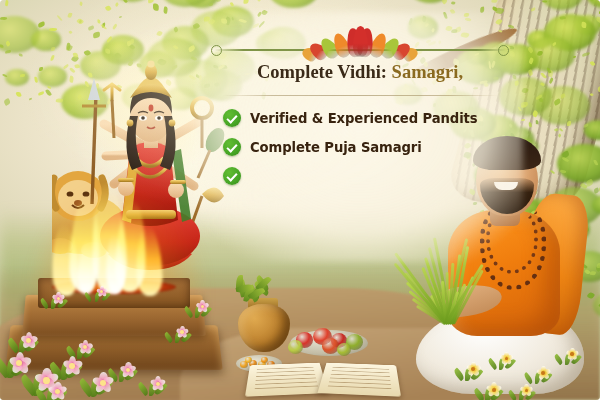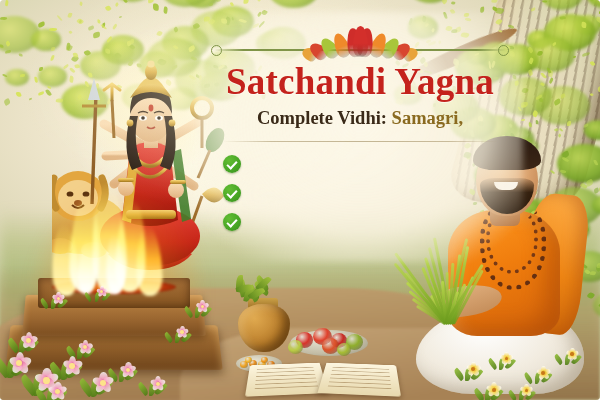--- a/index.html
+++ b/index.html
@@ -1340,36 +1340,37 @@
           <div class="lp" style="width: 14px; height: 22px; left: 21px; background: linear-gradient(rgb(168, 198, 58) 0%, rgb(168, 198, 58) 55%, rgba(0, 0, 0, 0.18) 100%); transform: rotate(-36deg);"></div>
           <div class="lp" style="width: 14px; height: 22px; left: 69px; background: linear-gradient(rgb(168, 198, 58) 0%, rgb(168, 198, 58) 55%, rgba(0, 0, 0, 0.18) 100%); transform: rotate(36deg);"></div>
           <div class="lp" style="width: 14px; height: 25px; left: 31px; background: linear-gradient(rgb(239, 138, 42) 0%, rgb(239, 138, 42) 55%, rgba(0, 0, 0, 0.18) 100%); transform: rotate(-21deg);"></div>
           <div class="lp" style="width: 14px; height: 25px; left: 59px; background: linear-gradient(rgb(239, 138, 42) 0%, rgb(239, 138, 42) 55%, rgba(0, 0, 0, 0.18) 100%); transform: rotate(21deg);"></div>
           <div class="lp" style="width: 15px; height: 29px; left: 41px; background: linear-gradient(rgb(207, 45, 42) 0%, rgb(207, 45, 42) 55%, rgba(0, 0, 0, 0.18) 100%); transform: rotate(-8deg);"></div>
           <div class="lp" style="width: 15px; height: 29px; left: 48px; background: linear-gradient(rgb(207, 45, 42) 0%, rgb(207, 45, 42) 55%, rgba(0, 0, 0, 0.18) 100%); transform: rotate(8deg);"></div>
           <div class="lp" style="width: 15px; height: 31px; left: 44.5px; background: linear-gradient(rgb(211, 47, 43) 0%, rgb(211, 47, 43) 55%, rgba(0, 0, 0, 0.18) 100%); transform: rotate(0deg);"></div>
         </div>
     </div>
 
-    <h1 class="title">Satchandi Yagna</h1>
 
     <div class="subtitle">
       <div>
         <span>Complete Vidhi:</span><span class="gold"> Samagri,</span>
       </div>
     </div>
 
     <div class="divider"></div>
 
     <ul class="bullets" id="bullets">
         <li class="bullet">
           <span class="check"></span>
+          <span class="bullet-label">Verified &amp; Experienced Pandits</span>
         </li>
         <li class="bullet">
           <span class="check"></span>
+          <span class="bullet-label">Complete Puja Samagri</span>
         </li>
         <li class="bullet">
           <span class="check"></span>
         </li>
       </ul>
   </div>
 
 </div>
 
 </body></html>

